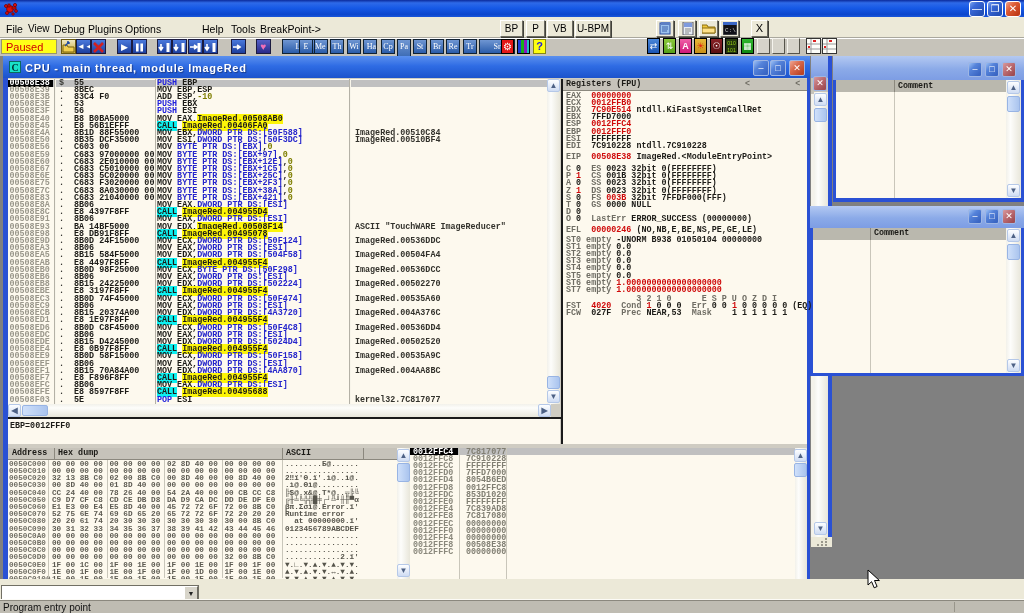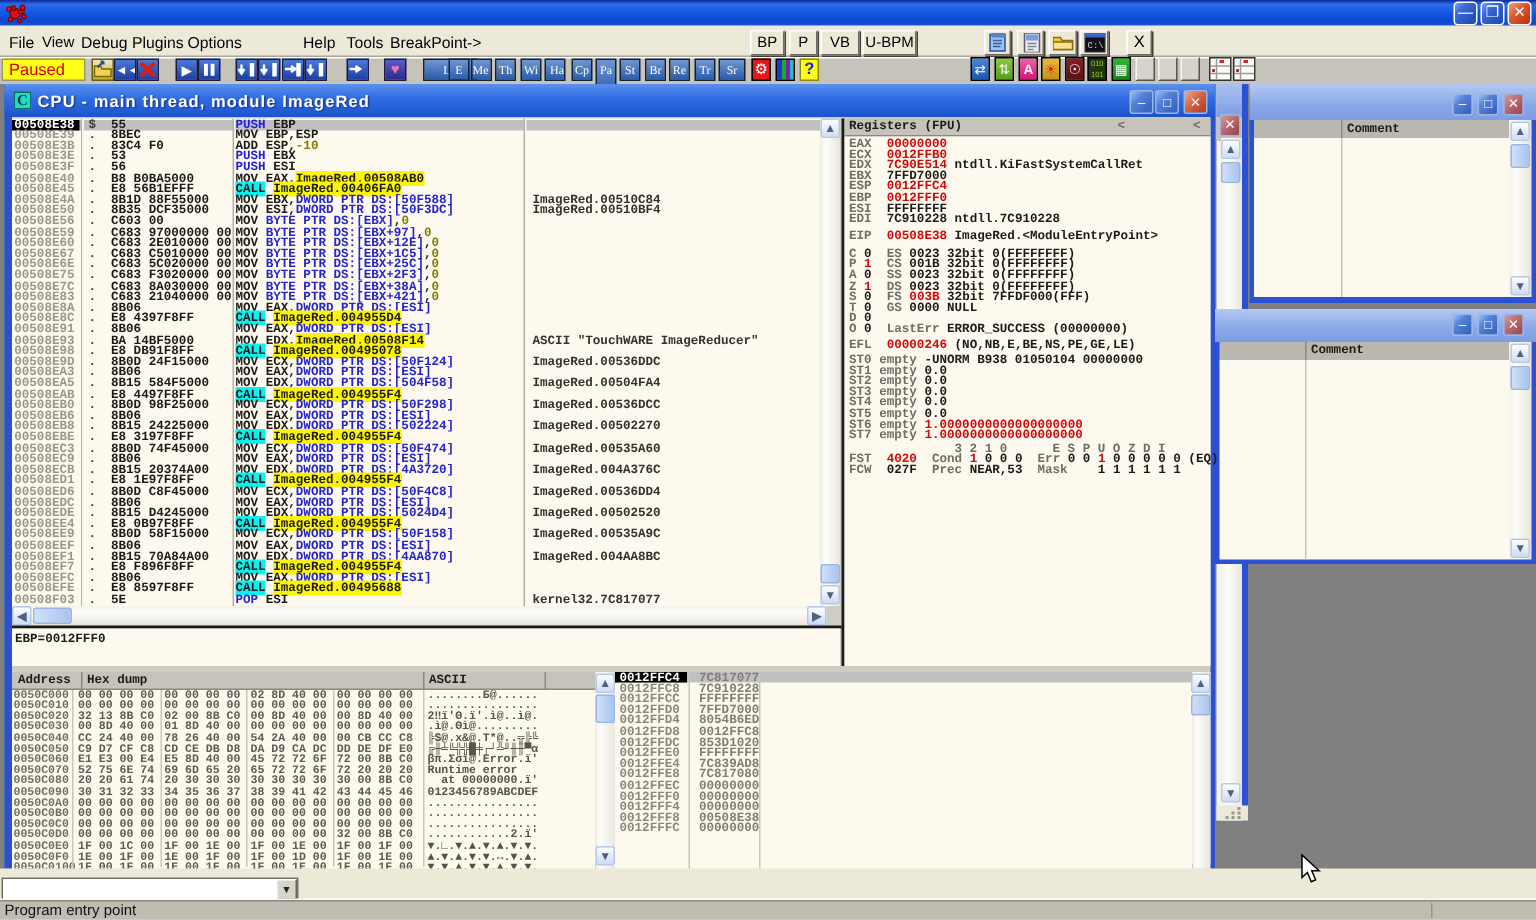--- a/index.html
+++ b/index.html
@@ -140,21 +140,21 @@
 <div class="a" style="left:314px;top:39px;width:14px;height:15px;border:1px solid #123;background:linear-gradient(180deg,#6f96d2,#2a5caa);color:#fff;font-size:8px;text-align:left;line-height:14px;font-family:'Liberation Serif',serif">Me</div>
 <div class="a" style="left:330px;top:39px;width:14px;height:15px;border:1px solid #123;background:linear-gradient(180deg,#6f96d2,#2a5caa);color:#fff;font-size:8px;text-align:center;line-height:14px;font-family:'Liberation Serif',serif">Th</div>
 <div class="a" style="left:347px;top:39px;width:14px;height:15px;border:1px solid #123;background:linear-gradient(180deg,#6f96d2,#2a5caa);color:#fff;font-size:8px;text-align:center;line-height:14px;font-family:'Liberation Serif',serif">Wi</div>
 <div class="a" style="left:363px;top:39px;width:14px;height:15px;border:1px solid #123;background:linear-gradient(180deg,#6f96d2,#2a5caa);color:#fff;font-size:8px;text-align:right;line-height:14px;font-family:'Liberation Serif',serif">Ha</div>
 <div class="a" style="left:381px;top:39px;width:14px;height:15px;border:1px solid #123;background:linear-gradient(180deg,#6f96d2,#2a5caa);color:#fff;font-size:8px;text-align:center;line-height:14px;font-family:'Liberation Serif',serif">Cp</div>
 <div class="a" style="left:397px;top:39px;width:14px;height:25px;border:1px solid #123;background:linear-gradient(180deg,#6f96d2,#2a5caa);color:#fff;font-size:8px;text-align:center;line-height:14px;font-family:'Liberation Serif',serif">Pa</div>
 <div class="a" style="left:413px;top:39px;width:14px;height:15px;border:1px solid #123;background:linear-gradient(180deg,#6f96d2,#2a5caa);color:#fff;font-size:8px;text-align:center;line-height:14px;font-family:'Liberation Serif',serif">St</div>
 <div class="a" style="left:430px;top:39px;width:14px;height:15px;border:1px solid #123;background:linear-gradient(180deg,#6f96d2,#2a5caa);color:#fff;font-size:8px;text-align:center;line-height:14px;font-family:'Liberation Serif',serif">Br</div>
 <div class="a" style="left:446px;top:39px;width:14px;height:15px;border:1px solid #123;background:linear-gradient(180deg,#6f96d2,#2a5caa);color:#fff;font-size:8px;text-align:center;line-height:14px;font-family:'Liberation Serif',serif">Re</div>
 <div class="a" style="left:463px;top:39px;width:14px;height:15px;border:1px solid #123;background:linear-gradient(180deg,#6f96d2,#2a5caa);color:#fff;font-size:8px;text-align:center;line-height:14px;font-family:'Liberation Serif',serif">Tr</div>
-<div class="a" style="left:479px;top:39px;width:18px;height:15px;border:1px solid #123;background:linear-gradient(180deg,#6f96d2,#2a5caa);color:#fff;font-size:8px;text-align:center;line-height:14px;font-family:'Liberation Serif',serif">Sr</div>
+<div class="a" style="left:479px;top:39px;width:36px;height:15px;border:1px solid #123;background:linear-gradient(180deg,#6f96d2,#2a5caa);color:#fff;font-size:8px;text-align:center;line-height:14px;font-family:'Liberation Serif',serif">Sr</div>
 <div class="a" style="left:501px;top:39px;width:13px;height:15px;border:1px solid #000;background:#e41818;color:#fff;font-size:10px;text-align:center;line-height:13px">⚙</div>
 <div class="a" style="left:517px;top:39px;width:13px;height:15px;border:1px solid #000;background:linear-gradient(90deg,#1a3ad8 0%,#1a3ad8 30%,#18b018 30%,#18b018 55%,#8818c0 55%,#8818c0 80%,#20c0c0 80%)"></div>
 <div class="a" style="left:533px;top:39px;width:13px;height:15px;border:1px solid #888810;background:#ffff10;color:#2222dd;font-weight:bold;font-size:11px;text-align:center;line-height:13px">?</div>
 <div class="a" style="left:647px;top:38px;width:13px;height:16px;border:1px solid #000;background:linear-gradient(180deg,#4a86d8,#1a55b4);color:#fff;font-size:9px;text-align:center;line-height:15px;overflow:hidden">⇄</div>
 <div class="a" style="left:663px;top:38px;width:13px;height:16px;border:1px solid #000;background:linear-gradient(180deg,#8cc83c,#55a018);color:#fff;font-size:9px;text-align:center;line-height:15px;overflow:hidden">⇅</div>
 <div class="a" style="left:679px;top:38px;width:13px;height:16px;border:1px solid #000;background:linear-gradient(180deg,#f060a8,#d01878);color:#fff;font-size:9px;text-align:center;line-height:15px;overflow:hidden"><b>A</b></div>
 <div class="a" style="left:694px;top:38px;width:13px;height:16px;border:1px solid #000;background:linear-gradient(180deg,#e8b838,#c89018);color:#fff;font-size:9px;text-align:center;line-height:15px;overflow:hidden"><span style="color:#e02810">☀</span></div>
 <div class="a" style="left:710px;top:38px;width:13px;height:16px;border:1px solid #000;background:linear-gradient(180deg,#882025,#5a1012);color:#fff;font-size:9px;text-align:center;line-height:15px;overflow:hidden">☉</div>
 <div class="a" style="left:725px;top:38px;width:13px;height:16px;border:1px solid #000;background:#23350f;color:#fff;font-size:9px;text-align:center;line-height:15px;overflow:hidden">
       <span style="color:#9ad018;font-size:5px;line-height:7px;display:block;padding-top:1px">010<br>101</span>
@@ -398,21 +398,21 @@
 MOV <span class="m">BYTE PTR DS:[EBX+421]</span>,<span class="o">0</span>
 MOV EAX,<span class="m">DWORD PTR DS:[ESI]</span>
 <span class="c">CALL</span> <span class="y">ImageRed.004955D4</span>
 MOV EAX,<span class="m">DWORD PTR DS:[ESI]</span>
 MOV EDX,<span class="y">ImageRed.00508F14</span>
 <span class="c">CALL</span> <span class="y">ImageRed.00495078</span>
 MOV ECX,<span class="m">DWORD PTR DS:[50F124]</span>
 MOV EAX,<span class="m">DWORD PTR DS:[ESI]</span>
 MOV EDX,<span class="m">DWORD PTR DS:[504F58]</span>
 <span class="c">CALL</span> <span class="y">ImageRed.004955F4</span>
-MOV ECX,<span class="m">DWORD PTR DS:[50F298]</span>
+MOV ECX,<span class="m">BYTE PTR DS:[50F298]</span>
 MOV EAX,<span class="m">DWORD PTR DS:[ESI]</span>
 MOV EDX,<span class="m">DWORD PTR DS:[502224]</span>
 <span class="c">CALL</span> <span class="y">ImageRed.004955F4</span>
 MOV ECX,<span class="m">DWORD PTR DS:[50F474]</span>
 MOV EAX,<span class="m">DWORD PTR DS:[ESI]</span>
 MOV EDX,<span class="m">DWORD PTR DS:[4A3720]</span>
 <span class="c">CALL</span> <span class="y">ImageRed.004955F4</span>
 MOV ECX,<span class="m">DWORD PTR DS:[50F4C8]</span>
 MOV EAX,<span class="m">DWORD PTR DS:[ESI]</span>
 MOV EDX,<span class="m">DWORD PTR DS:[5024D4]</span>

